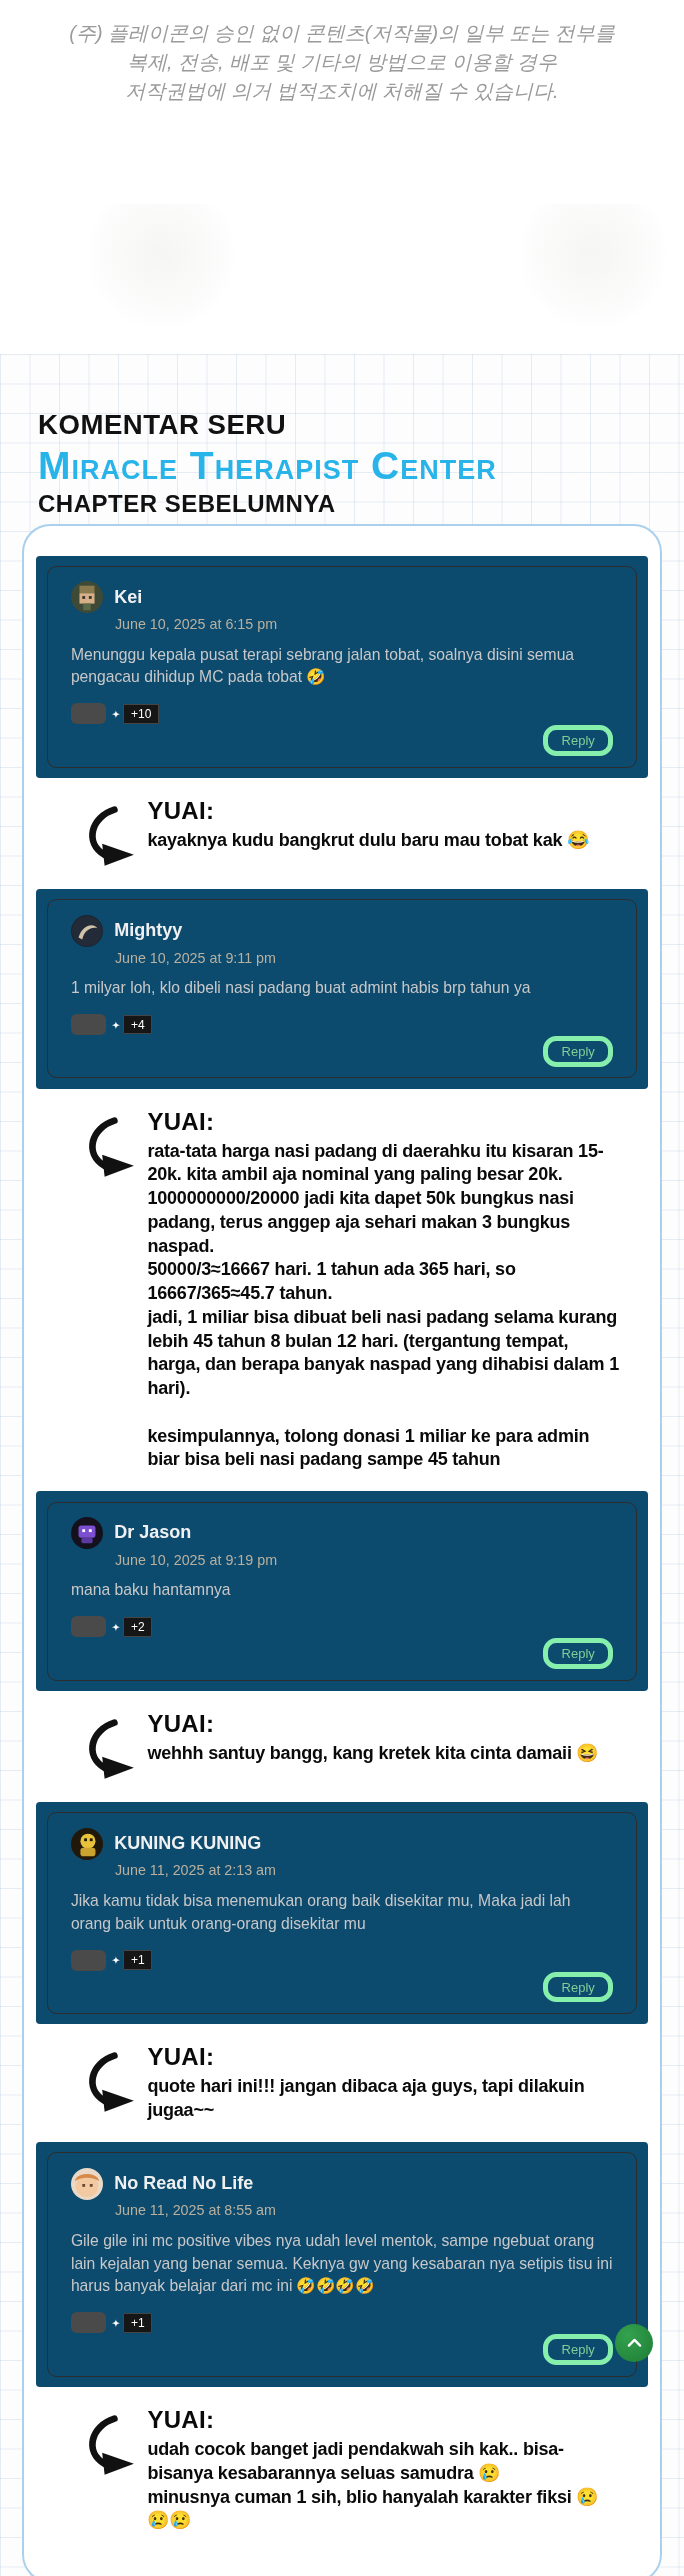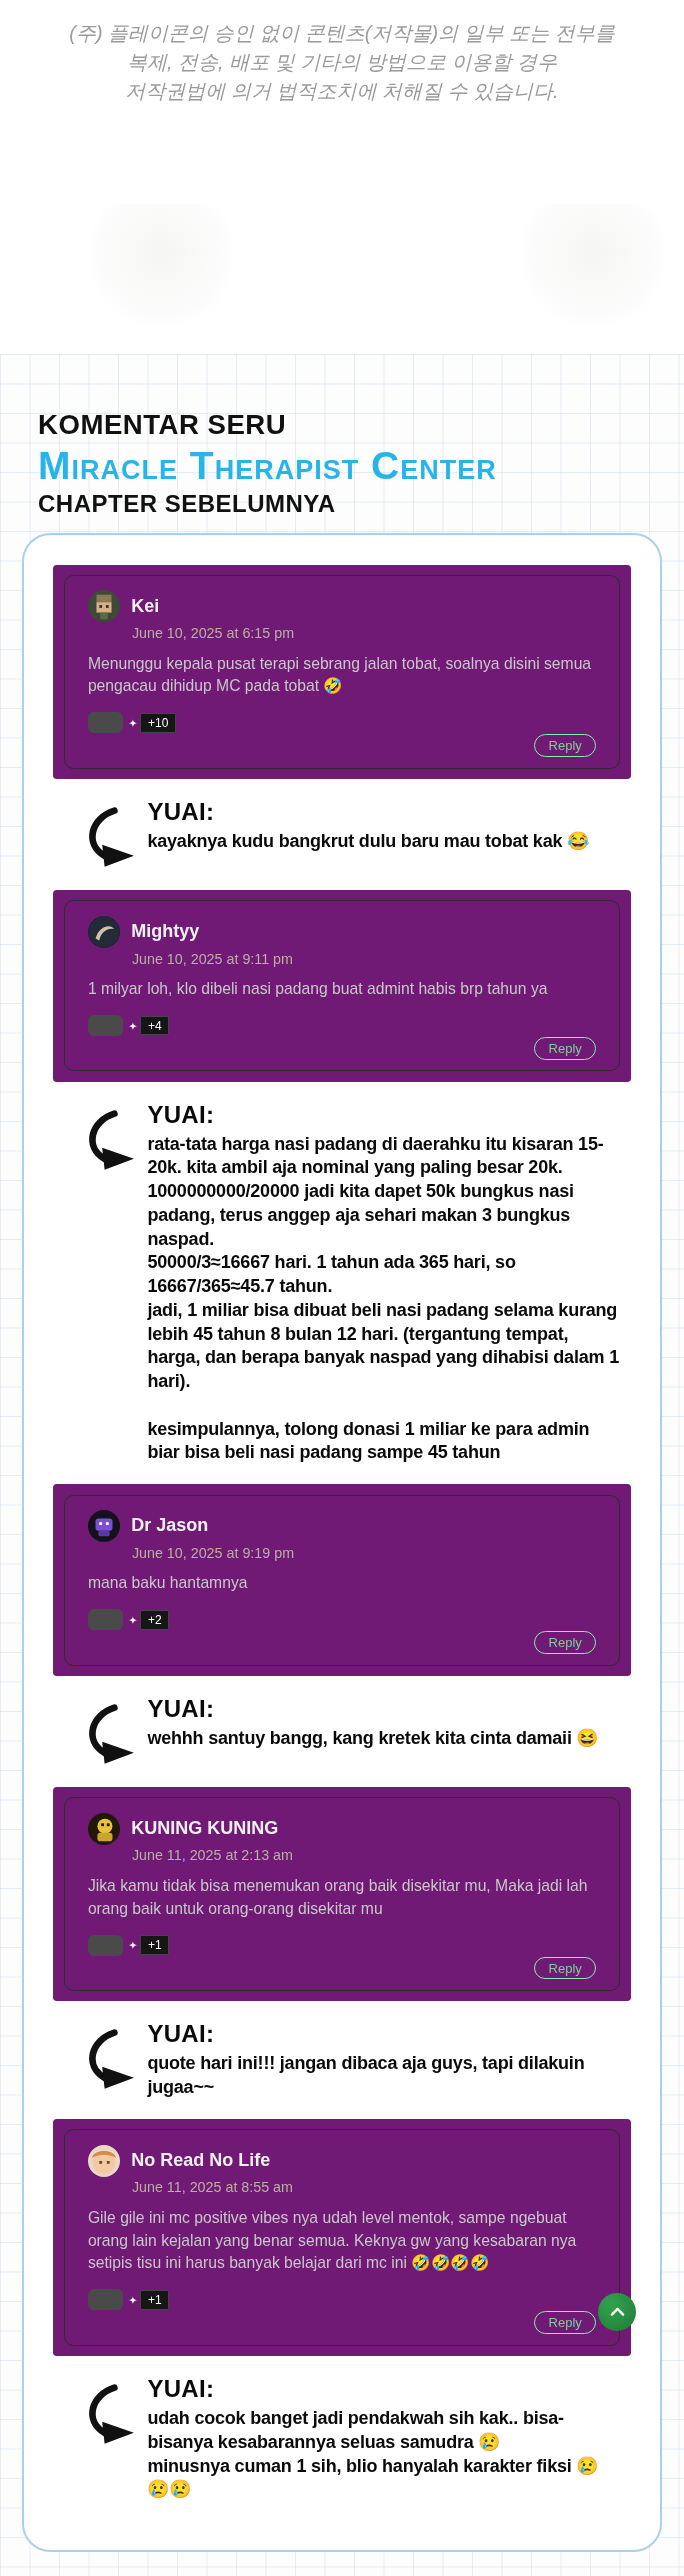--- a/index.html
+++ b/index.html
@@ -13,42 +13,42 @@
         background:radial-gradient(circle at 50% 40%, rgba(160,160,150,.10), rgba(200,200,195,.05) 60%, transparent 75%); }
   .wm.left { left:90px; } .wm.right { right:19px; }
 
   
   .notebook { min-height:2222px; padding-top:55px; background-color:#fdfdfe;
     background-image:
       linear-gradient(to right, rgba(173,194,221,.30) 1px, transparent 1px),
       linear-gradient(to bottom, rgba(173,194,221,.30) 1px, transparent 1px);
     background-size:29.5px 29.5px; }
 
-  .pagehead { margin-left:38px; margin-bottom:15px; }
+  .pagehead { margin-left:38px; margin-bottom:6px; }
   .eyebrow { font-size:27.6px; font-weight:800; color:#111; letter-spacing:0.5px; }
   .title { font-size:39px; font-weight:800; color:#29b4e9; font-variant:small-caps; letter-spacing:1px; line-height:1.1; margin-top:3.8px; }
   .subtitle { font-size:24px; font-weight:800; color:#111; letter-spacing:0.5px; margin-top:1.9px; }
 
   
   .thread-wrap { margin:0 22px; background:#ffffff; border:2.9px solid #abd0ec; border-radius:28.5px; padding:30px 11.4px 28.5px; }
 
   
-  .ccard { background:#701a75; border-radius:3.8px; padding:10.5px; margin:0 18px; position:relative; }
+  .ccard { background:#0c4a6e; border-radius:3.8px; padding:10.5px; margin:0 1px; position:relative; }
   .cinner { border:1px solid #2c2c2c; border-radius:9.5px; padding:14.3px 23px 10.5px; }
   .chead { display:flex; align-items:center; gap:11.4px; }
   .av { width:32px; height:32px; border-radius:50%; flex:none; overflow:hidden; }
   .cname { color:#f0f0f0; font-size:18px; font-weight:700; }
   .cdate { color:#b9b19f; font-size:14.3px; margin:2.9px 0 0 44px; }
   .ctext { color:#c8c8c8; font-size:15.7px; line-height:1.45; margin-top:11.4px; }
   .likes { display:flex; align-items:center; margin-top:13.3px; height:23px; }
   .lpill { width:35px; height:21px; background:#4a4a4a; border-radius:5.7px; }
   .spark { color:#ffffff; font-size:10.5px; margin:0 2.9px 0 5.7px; }
   .lbadge { background:#161616; border:1.4px solid #454545; border-radius:1px; color:#fff; font-size:12px; padding:1.9px 6.7px; }
   .replyrow { text-align:right; margin-top:0px; }
-  .replybtn { display:inline-block; color:#7fd095; font-size:13px; border:1px solid #86efac; border-radius:13.3px; padding:2.9px 13.3px; background:transparent; font-family:inherit; }
+  .replybtn { display:inline-block; color:#7fd095; font-size:13px; border:5px solid #86efac; border-radius:13.3px; padding:2.9px 13.3px; background:transparent; font-family:inherit; }
 
   
   .wreply { display:flex; padding:19px 28.5px 19px 44px; }
   .arrow { width:61px; height:67px; flex:none; margin-top:5.7px; }
   .wbody { margin-left:7px; max-width:528px; }
   .wlabel { font-size:24px; font-weight:800; color:#0a0a0a; letter-spacing:0.3px; }
   .wtext { font-size:18px; font-weight:700; color:#0a0a0a; line-height:1.32; letter-spacing:-0.2px; margin-top:3.8px; white-space:pre-line; }
 
   
   .scrolltop { position:absolute; right:-5.7px; bottom:25px; width:38px; height:38px; border-radius:50%;

